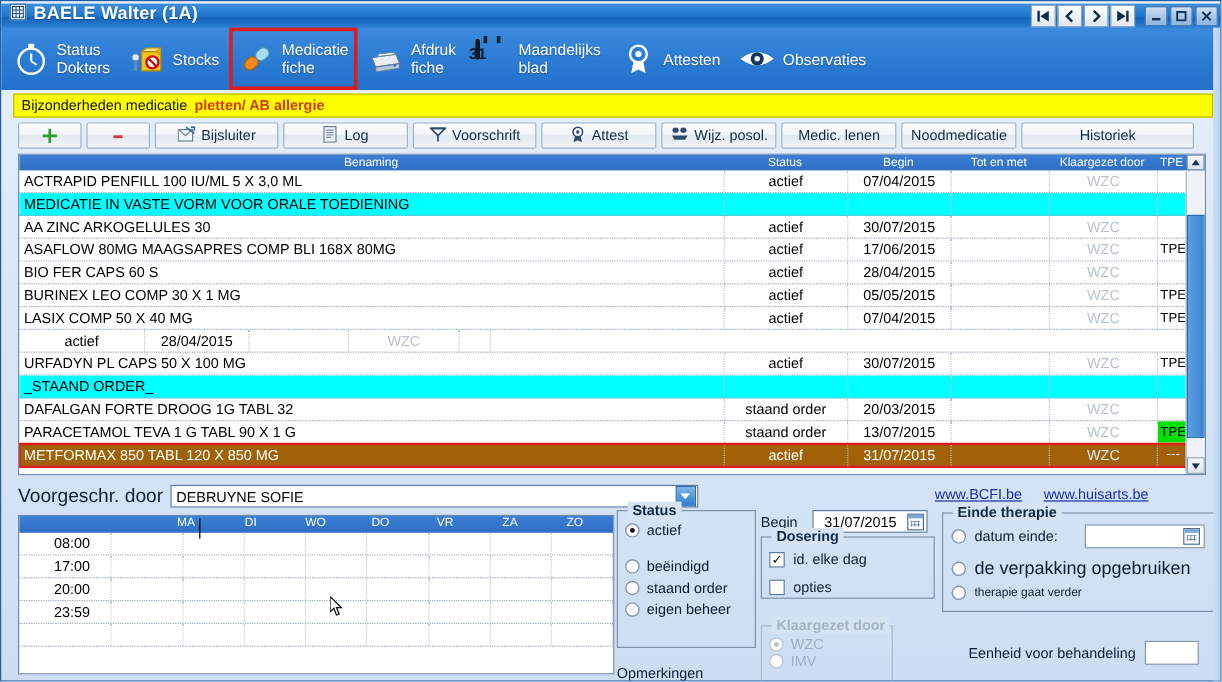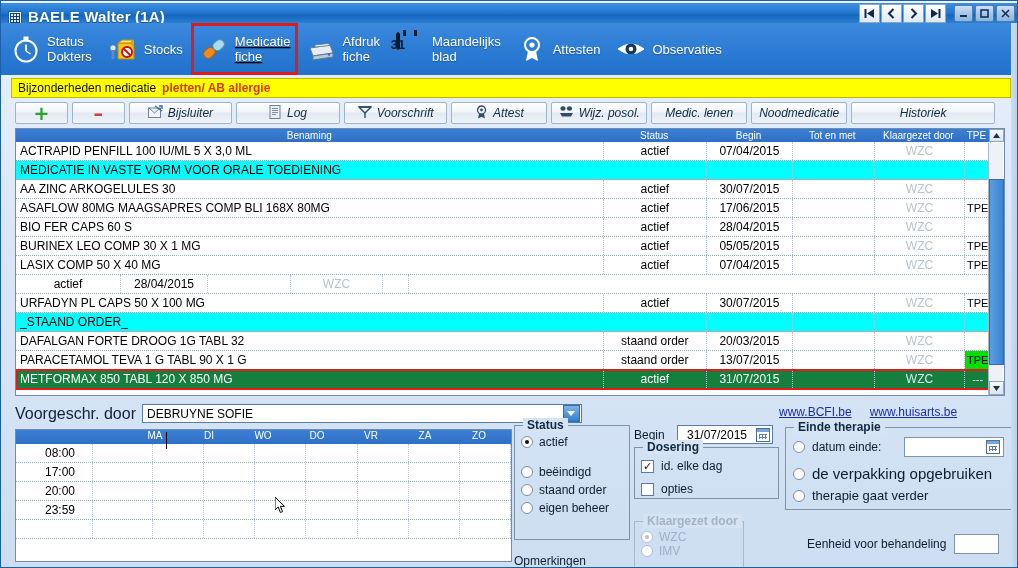--- a/index.html
+++ b/index.html
@@ -10,21 +10,21 @@
     background:#d6e3f3;
     -webkit-font-smoothing:antialiased;
   }
   .app{position:relative;width:1018px;height:568px;overflow:hidden;
        background:linear-gradient(180deg,#eaf1fb 0%,#dbe7f7 40%,#cddef2 100%);
        border:1px solid #1d5fa8;box-sizing:border-box;}
 
   
   .titlebar{position:absolute;left:0;top:2px;width:1018px;height:22px;
     background:linear-gradient(180deg,#3d8fe0 0%,#2176ce 45%,#1565bd 55%,#2f84d8 100%);
-    display:flex;align-items:flex-end;}
+    display:flex;align-items:flex-start;}
   .title-grip{width:14px;height:14px;margin-left:7px;margin-right:6px;
     background:#e8f1fb;border:1px solid #1a5ba5;box-sizing:border-box;position:relative;}
   .title-grip:after{content:"";position:absolute;left:1px;top:1px;right:1px;bottom:1px;
     background:
       linear-gradient(to right,#123f77 1px,transparent 1px) 0 0/3px 3px,
       linear-gradient(to bottom,#123f77 1px,transparent 1px) 0 0/3px 3px;}
   .title-text{color:#ffffff;font-size:15px;font-weight:bold;letter-spacing:.2px;
     text-shadow:0 1px 1px rgba(0,0,0,.35);}
   .nav-btns{position:absolute;right:72px;top:1px;display:flex;}
   .nav-btn{width:21px;height:19px;margin-right:1px;
@@ -42,21 +42,21 @@
 
   
   .toolbar{position:absolute;left:0;top:22px;width:1018px;height:52px;
     background:linear-gradient(180deg,#3b8ade 0%,#2c7cd4 50%,#2272cc 100%);
     display:flex;align-items:center;}
   .tb-item{display:flex;align-items:center;height:48px;padding:0 6px;margin-left:4px;
     cursor:pointer;position:relative;}
   .tb-item .lbl{color:#ffffff;font-size:13px;line-height:15px;margin-left:6px;
     text-shadow:0 1px 1px rgba(0,0,0,.3);}
   .tb-item .lbl .l2{display:block;}
-  .tb-item.sel{outline:3px solid #e01b1b;outline-offset:-1px;text-decoration:underline;}
+  .tb-item.sel{outline:3px solid #e01b1b;outline-offset:-1px;}
   .ico{width:30px;height:30px;position:relative;flex:0 0 auto;}
   
   .cal31{width:26px;height:26px;background:#fff;border:2px solid #0d1b2e;
     border-radius:2px;position:relative;box-sizing:border-box;}
   .cal31 .top{position:absolute;left:0;right:0;top:0;height:6px;background:#fff;
     border-bottom:2px solid #0d1b2e;}
   .cal31 .ring{position:absolute;top:-4px;width:3px;height:6px;background:#0d1b2e;}
   .cal31 .num{position:absolute;left:0;right:0;top:6px;bottom:0;display:flex;
     align-items:center;justify-content:center;font-weight:bold;font-size:13px;color:#0d1b2e;
     font-family:"Liberation Sans",sans-serif;}
@@ -70,21 +70,21 @@
 
   
   .btnrow{position:absolute;left:14px;top:101px;width:990px;height:22px;
     display:flex;align-items:center;}
   .btn{height:22px;box-sizing:border-box;margin-right:4px;
     background:linear-gradient(180deg,#fdfefe 0%,#f2f5f9 45%,#e2e9f1 50%,#eef3f8 100%);
     border:1px solid #9fb3c8;border-radius:2px;
     display:flex;align-items:center;justify-content:center;gap:5px;
     font-size:12px;color:#102a45;cursor:pointer;
     box-shadow:inset 0 1px 0 #fff;}
-  .btn .bl{white-space:nowrap;font-style:italic;}
+  .btn .bl{white-space:nowrap;}
   .btn-plus{width:55px;}
   .btn-minus{width:55px;}
   .btn-w110{width:108px;}
   .btn-w100{width:100px;}
   .btn-hist{width:150px;margin-left:auto;margin-right:10px;}
   .plus-glyph{color:#2aa22a;font-size:19px;font-weight:bold;line-height:12px;
     font-family:"DejaVu Sans",sans-serif;}
   .minus-glyph{color:#d33a3a;font-size:19px;font-weight:bold;line-height:12px;
     font-family:"DejaVu Sans",sans-serif;}
 
@@ -110,21 +110,21 @@
   .row .c{overflow:hidden;white-space:nowrap;height:18px;line-height:18px;
     border-right:1px dotted #b9c4d1;box-sizing:border-box;}
   .c-ben{width:596px;padding-left:4px;}
   .c-sta{width:105px;text-align:center;}
   .c-beg{width:87px;text-align:center;}
   .c-tot{width:83px;}
   .c-kla{width:92px;text-align:center;color:#b9c3cf;}
   .c-tpe{width:26px;text-align:center;font-size:11px;}
   .row.section{background:#00ffff;}
   .row.section .c-kla{color:#00ffff;}
-  .row.selected{background:#15803d;color:#fff;}
+  .row.selected{background:#a16207;color:#fff;}
   .row.selected .c-kla{color:#dbe9f8;}
   .row.selected .c-tpe{color:#dbe9f8;}
   .row.marked{outline:2px solid #e01b1b;outline-offset:-1px;}
   .tpe-green{background:#00e000;color:#000;display:inline-block;width:100%;height:18px;line-height:18px;}
 
   .vscroll{position:absolute;right:1px;top:14px;width:15px;height:252px;
     background:#eef1f5;border-left:1px solid #a9b8c9;box-sizing:border-box;}
   .vs-arrow{width:15px;height:14px;background:linear-gradient(180deg,#f7f9fb,#dde4ec);
     border:1px solid #8fa6bf;box-sizing:border-box;display:flex;align-items:center;
     justify-content:center;font-size:8px;color:#16324f;cursor:pointer;}
@@ -744,21 +744,21 @@
         </span>
       </div>
       <div style="height:8px"></div>
       <div class="et-row">
         <span class="rb" style="width:12px;height:12px;border-radius:50%;background:#fff;border:1px solid #7a8da3;box-sizing:border-box;display:inline-block"></span>
         <span class="rl" style="font-size:15px;color:#0d1c31">de verpakking opgebruiken</span>
       </div>
       <div style="height:6px"></div>
       <div class="et-row">
         <span class="rb on" style="width:12px;height:12px;border-radius:50%;background:#fff;border:1px solid #7a8da3;box-sizing:border-box;display:inline-block;position:relative"></span>
-        <span class="rl" style="font-size:13px;color:#0d1c31">therapie gaat verder</span>
+        <span class="rl" style="font-size:10px;color:#0d1c31">therapie gaat verder</span>
       </div>
     </div>
   </div>
 
   <div class="eenheid">
     <span class="el">Eenheid voor behandeling</span>
     <span class="ebox"></span>
   </div>
 
   <div class="right-gutter"></div>

